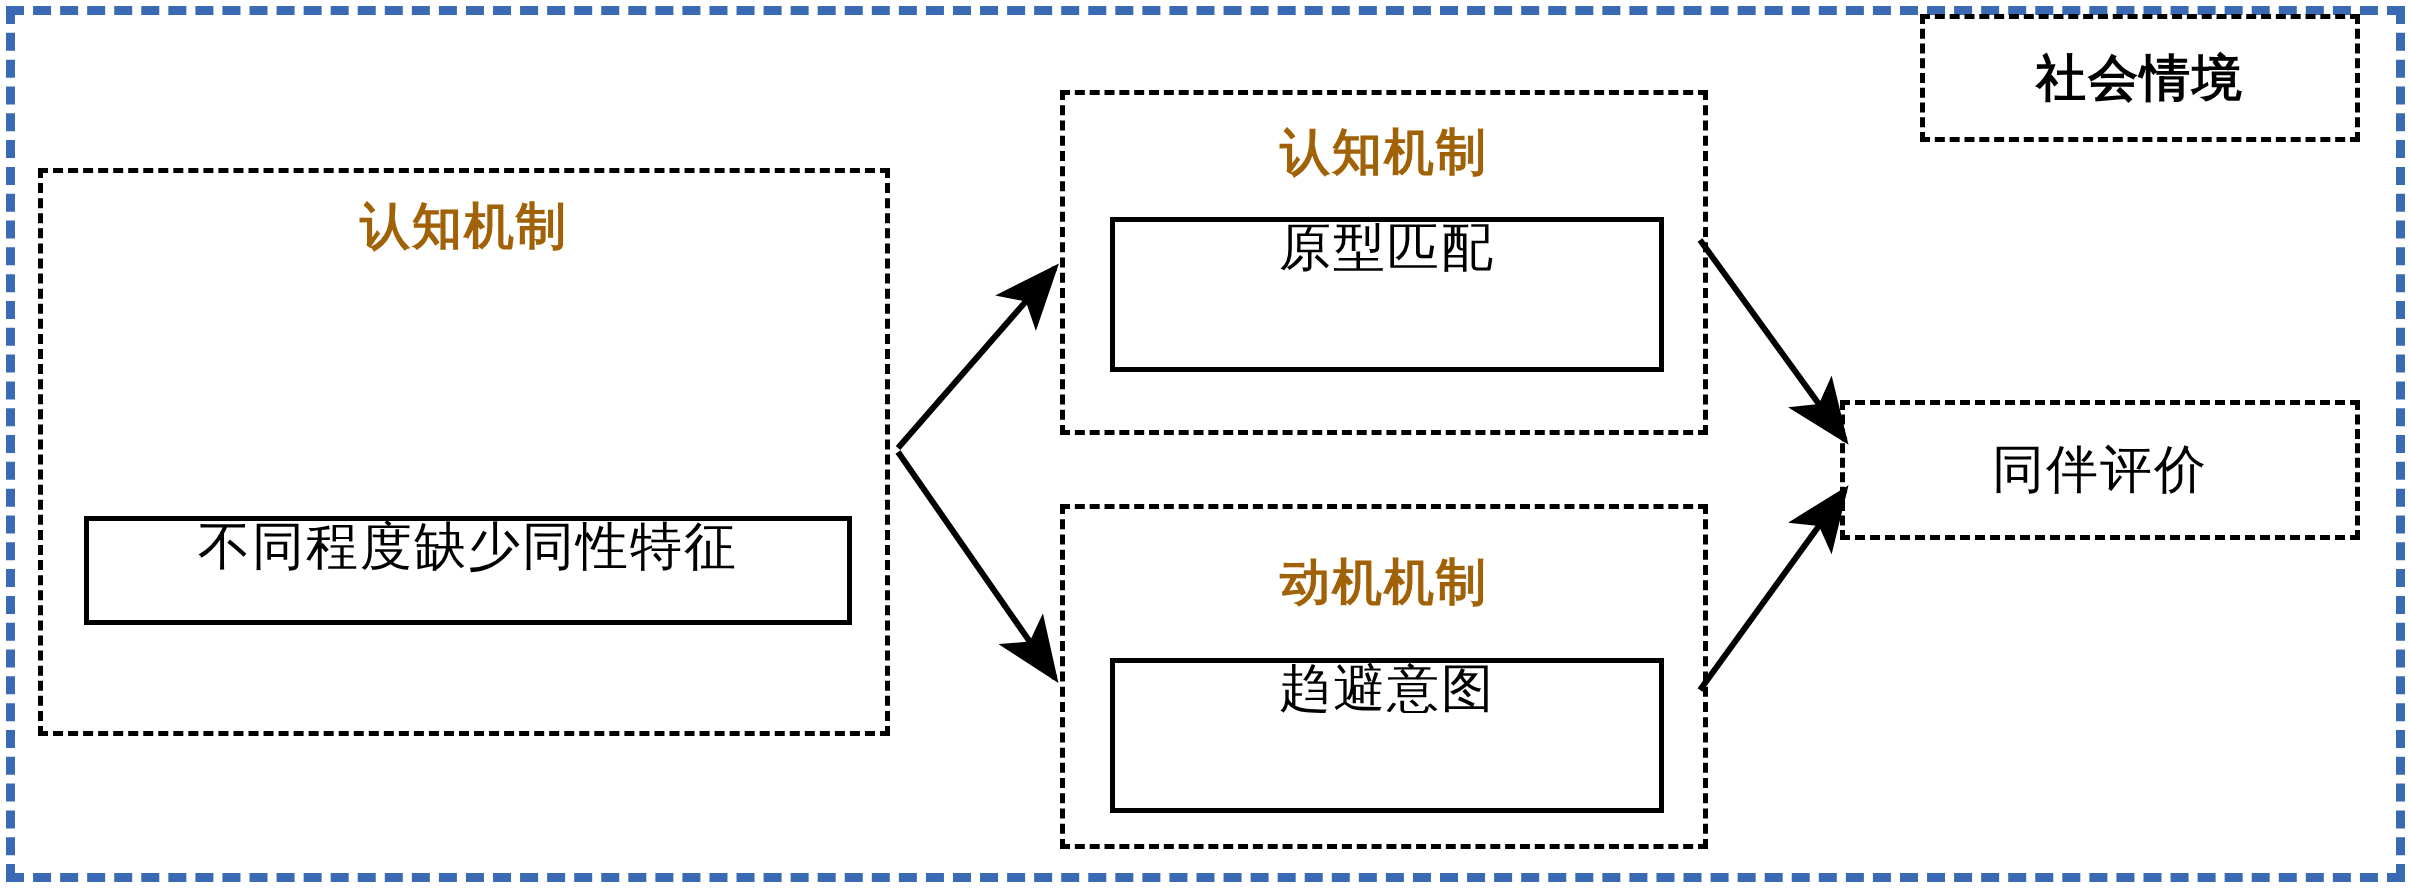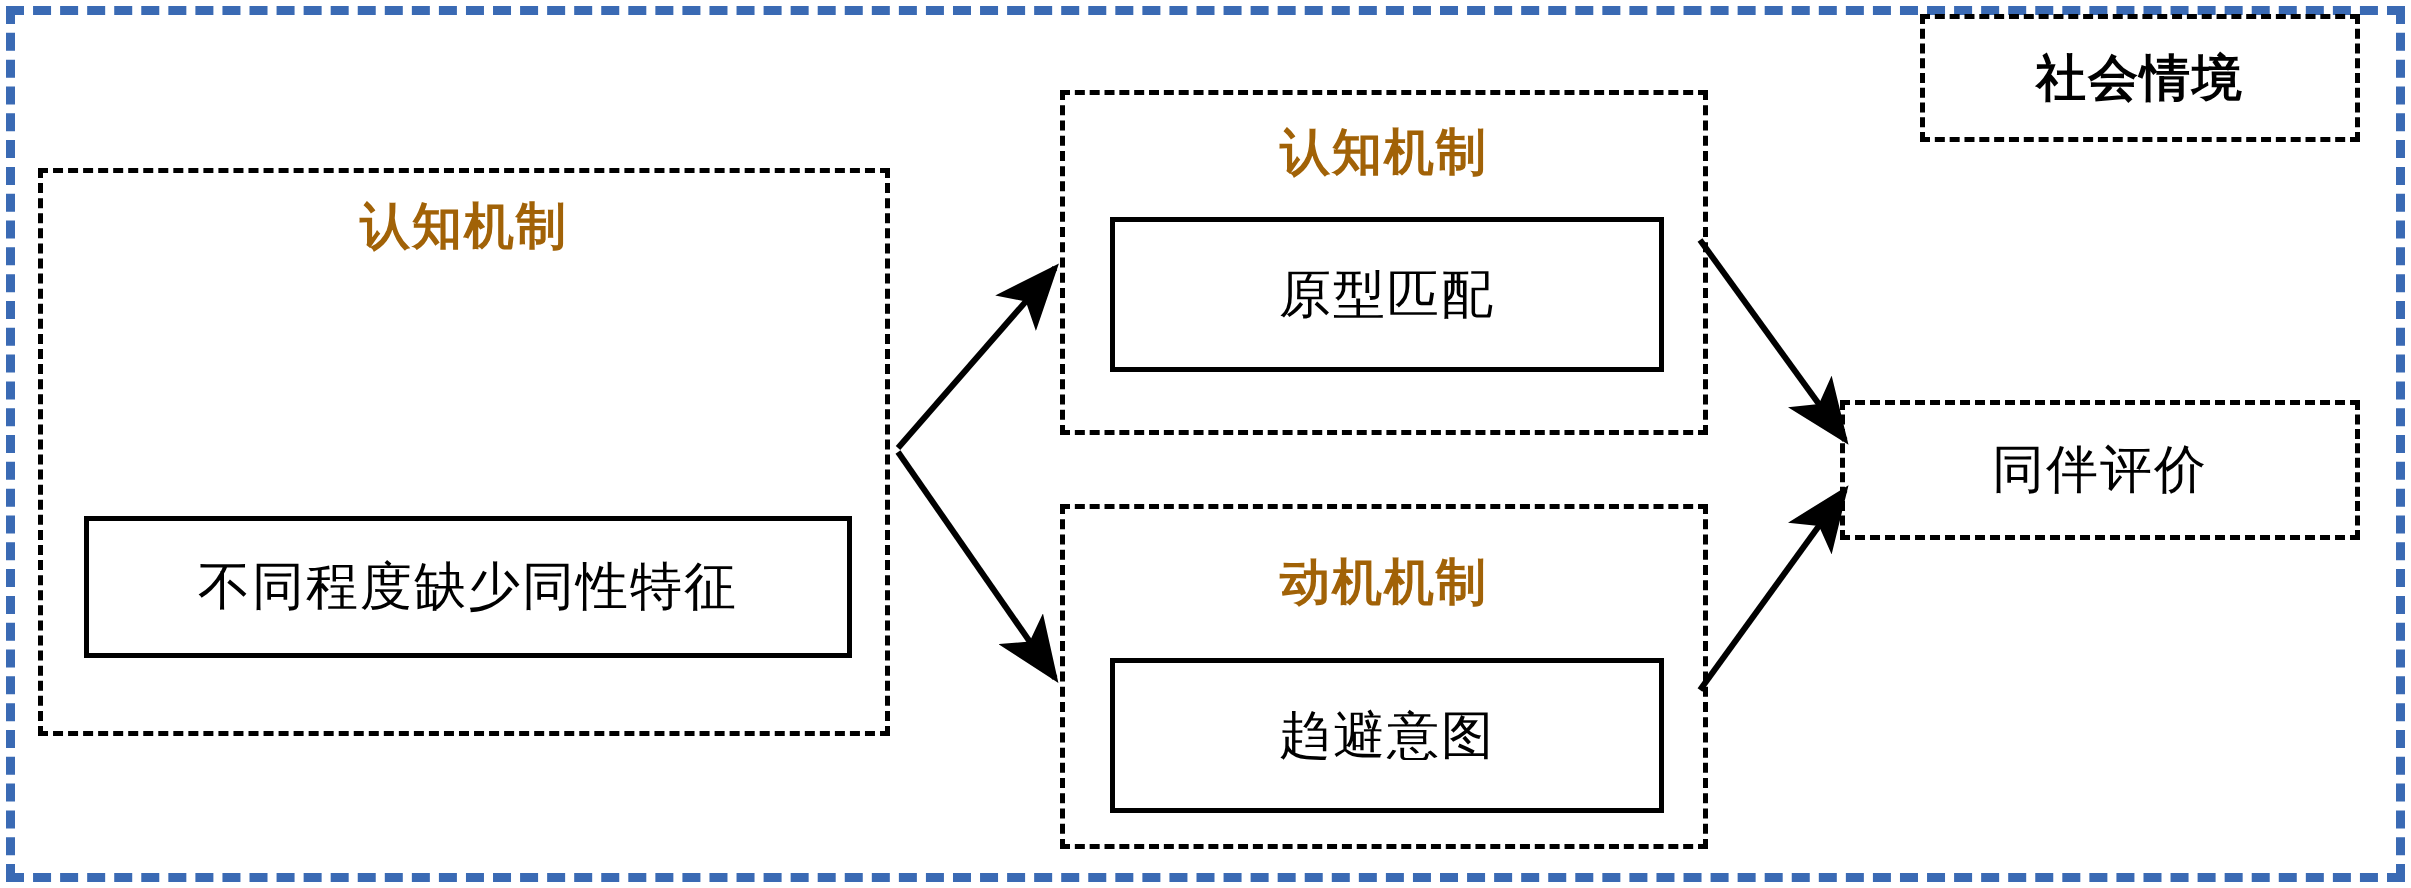--- a/index.html
+++ b/index.html
@@ -35,21 +35,21 @@
     background: transparent;
   }
 
   
   .node-box {
     position: absolute;
     box-sizing: border-box;
     border: 5px solid #000000;
     background: #ffffff;
     display: flex;
-    align-items: center;
+    align-items: flex-start;
     justify-content: center;
   }
 
   .group-title {
     position: absolute;
     width: 100%;
     text-align: center;
     font-weight: bold;
     font-size: 50px;
     line-height: 1;
@@ -84,21 +84,21 @@
 
   .plain-box-text.bold {
     font-weight: bold;
     font-family: "Liberation Sans", "DejaVu Sans", sans-serif;
     font-size: 50px;
   }
 
   
   #group-gender-bias   { left: 38px;   top: 168px; width: 852px;  height: 568px; }
   #node-cross-traits   { left: 84px;   top: 300px; width: 768px;  height: 155px; }
-  #node-lack-traits    { left: 84px;   top: 516px; width: 768px;  height: 142px; }
+  #node-lack-traits    { left: 84px;   top: 516px; width: 768px;  height: 109px; }
 
   #group-cognitive     { left: 1060px; top: 90px;  width: 648px;  height: 345px; }
   #node-prototype      { left: 1110px; top: 217px; width: 554px;  height: 155px; }
 
   #group-motivational   { left: 1060px; top: 504px; width: 648px;  height: 345px; }
   #node-approach-avoid  { left: 1110px; top: 658px; width: 554px;  height: 155px; }
 
   #box-social-context  { left: 1920px; top: 14px;  width: 440px;  height: 128px; }
   #box-peer-evaluation { left: 1840px; top: 400px; width: 520px;  height: 140px; }
 

